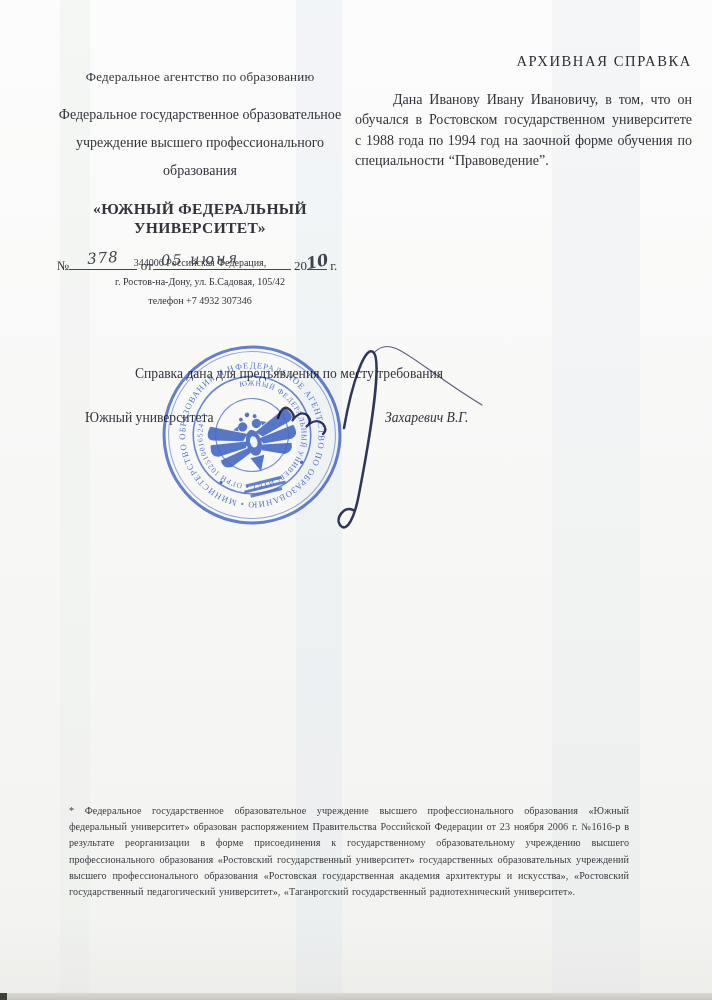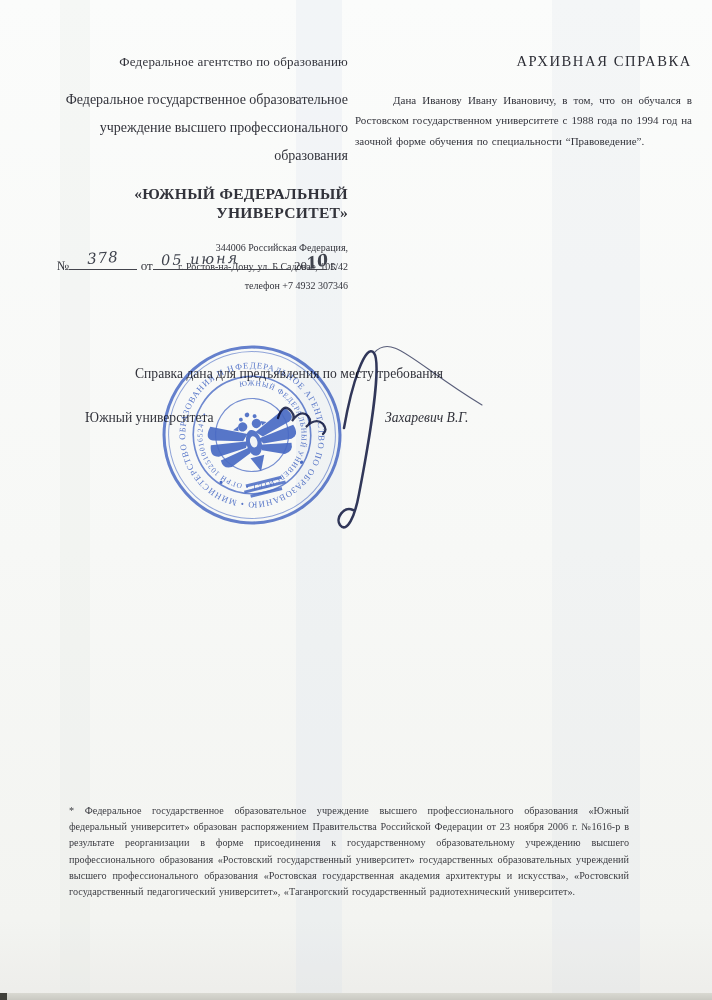--- a/index.html
+++ b/index.html
@@ -11,41 +11,41 @@
   }
   
   .streak{position:absolute; top:0; bottom:0; pointer-events:none;}
   .streak.s1{left:296px; width:46px; background:rgba(205,216,232,0.18);}
   .streak.s2{left:552px; width:88px; background:rgba(208,216,228,0.14);}
   .streak.s3{left:60px;  width:30px; background:rgba(228,230,226,0.25);}
   .scan-bottom-band{position:absolute; left:0; right:0; bottom:0; height:7px; background:linear-gradient(180deg,#d9d9d2,#c9c9c2);}
   .scan-bottom-notch{position:absolute; left:0; bottom:0; width:7px; height:7px; background:#3f3f3a;}
 
   
-  .hleft{position:absolute; left:52px; top:54px; width:296px; text-align:right;}
+  .hleft{position:absolute; left:52px; top:69px; width:296px; text-align:center;}
   .agency{font-size:13px; letter-spacing:0.2px;}
   .institution{margin-top:16px; font-size:14px; line-height:28px;}
   .university{margin-top:15px; font-size:15.6px; font-weight:bold; line-height:18.5px; letter-spacing:0.3px;}
   .address{margin-top:16px; font-size:10px; line-height:19px;}
 
   
   .refline{position:absolute; left:57px; top:258px; width:250px; font-size:13px; white-space:nowrap;}
   .blank{display:inline-block; border-bottom:1px solid #43444c; position:relative; vertical-align:baseline;}
   .blank.num{width:68px;}
   .blank.date{width:138px;}
   .blank.yr{width:20px;}
   .hw{font-family:"DejaVu Serif", serif; font-style:italic; color:#3f434d;}
   .hw-num{position:absolute; left:18px; bottom:2px; font-size:15px; transform:rotate(-4deg); letter-spacing:1px;}
   .hw-date{position:absolute; left:8px; bottom:2px; font-size:14.5px; transform:rotate(-2deg); letter-spacing:2px;}
   .hw-year{position:absolute; left:-1px; bottom:-2px; font-size:16px; font-weight:bold; transform:rotate(-12deg);}
 
   
   .hright{position:absolute; left:355px; top:53px; width:337px;}
   .doc-title{text-align:right; font-size:14.6px; font-weight:normal; letter-spacing:1.6px; color:#2c2d35;}
-  .body-text{margin-top:20px; font-size:11px; line-height:20.4px; text-align:justify; text-align-last:left;}
+  .body-text{margin-top:20px; font-size:14px; line-height:20.4px; text-align:justify; text-align-last:left;}
   .body-text p{margin:0; text-indent:38px; word-spacing:1px;}
 
   
   .statement{position:absolute; left:135px; top:366px; font-size:13.6px; z-index:1;}
   .rector{position:absolute; left:85px; top:410px; font-size:13.6px; z-index:1;}
   .sig-name{position:absolute; left:385px; top:410px; font-size:13.6px; z-index:1;font-style:italic;}
 
   
   .stamp{position:absolute; left:161px; top:344px; width:182px; height:182px;
          transform:rotate(-14deg); mix-blend-mode:multiply; opacity:0.93; z-index:2;}

